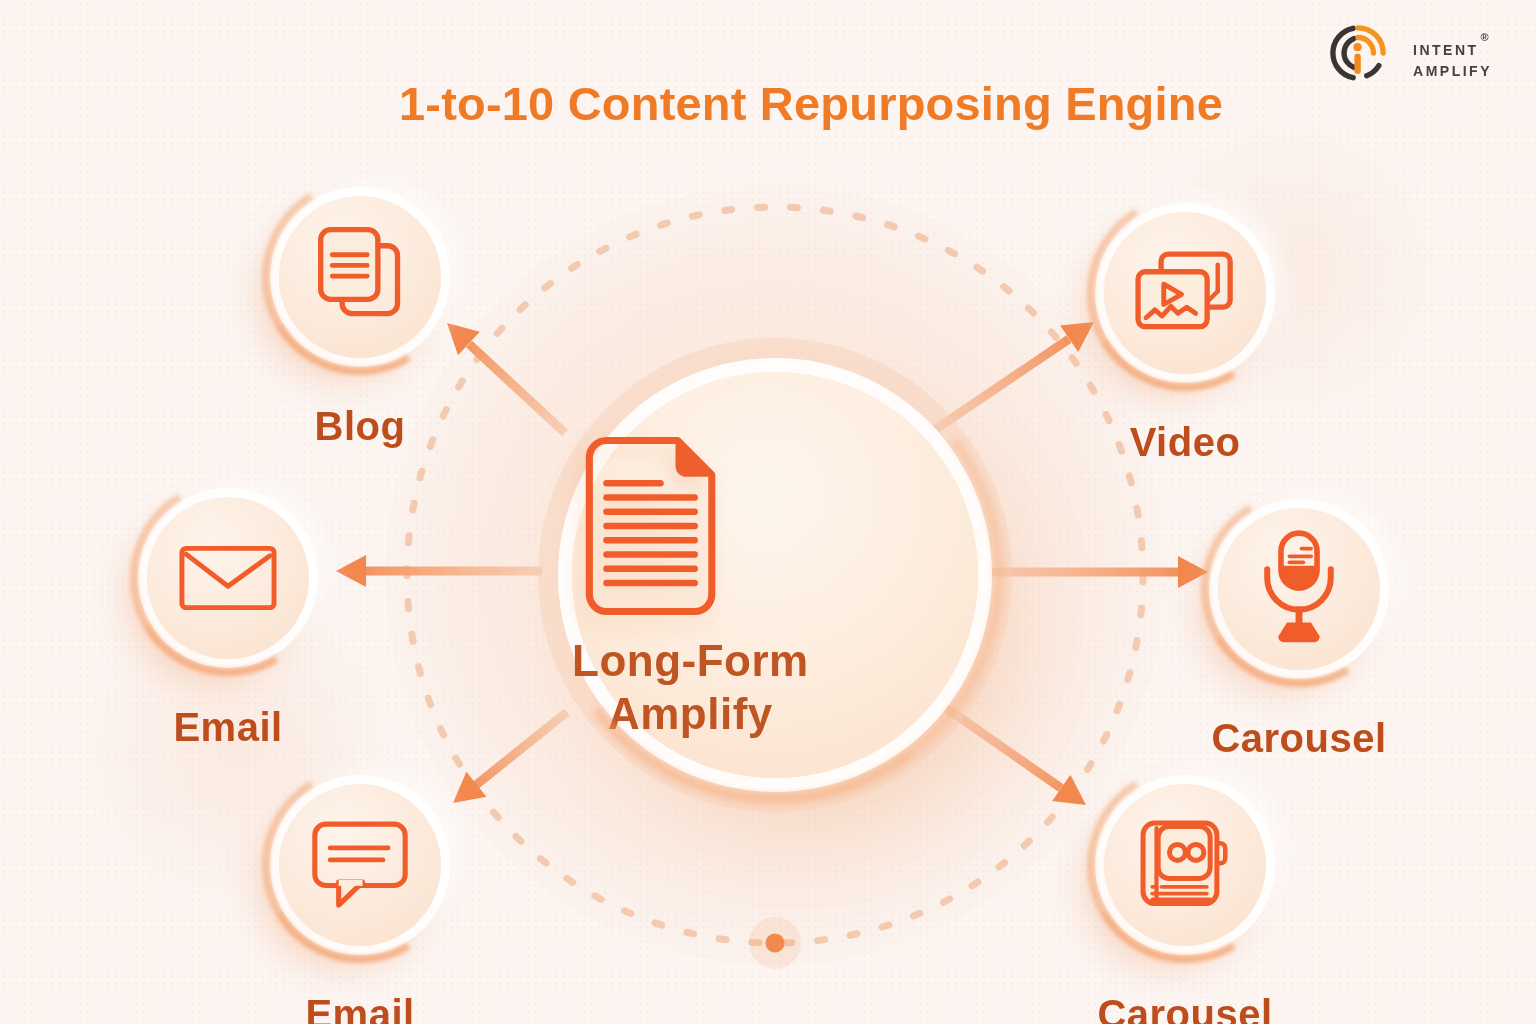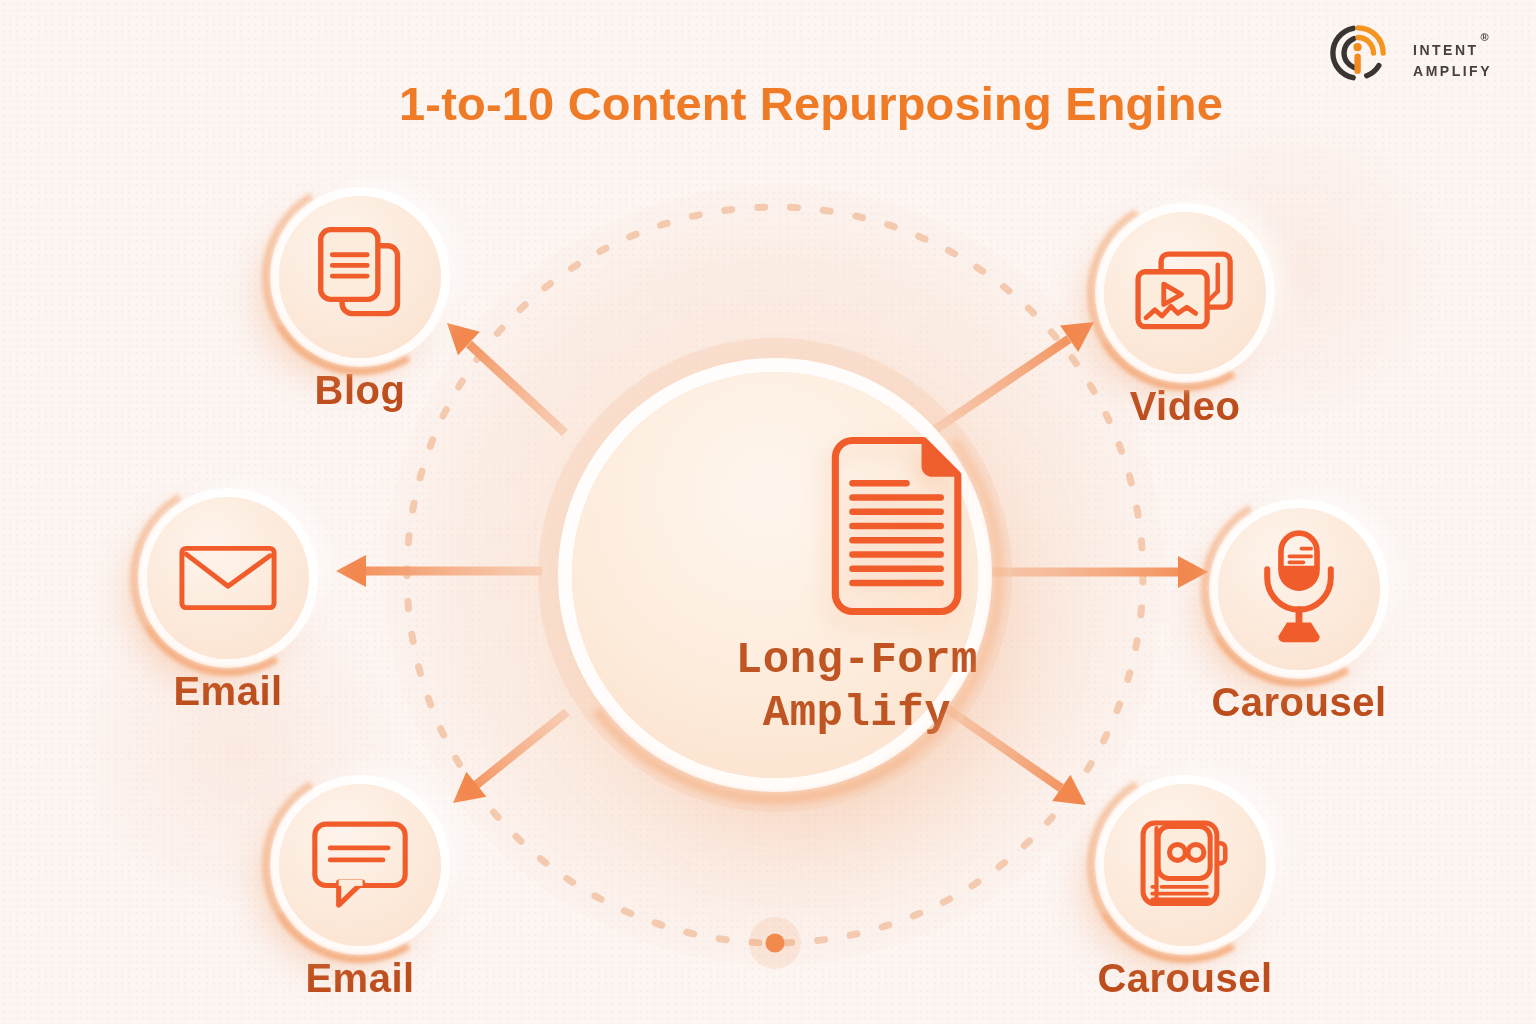--- a/index.html
+++ b/index.html
@@ -39,37 +39,37 @@
   .logo-text .reg{font-size:11px; vertical-align:14px; letter-spacing:0; margin-left:2px;}
 
   
   .center-node{position:absolute; left:572px; top:372px; width:406px; height:406px;}
   .center-circle{
     position:absolute; inset:0; border-radius:50%;
     background:radial-gradient(circle at 48% 30%, #fef6ee 0%, #fdecdc 55%, #fbdfc8 100%);
     box-shadow:0 0 0 14px rgba(255,255,255,0.92),
                0 0 0 34px rgba(248,206,178,0.40),
                30px 45px 85px rgba(240,150,90,0.25);
-    display:flex; flex-direction:column; align-items:flex-end;font-family:Liberation Mono, monospace;
+    display:flex; flex-direction:column; align-items:flex-start;
   }
   .center-circle::after{
     content:""; position:absolute; inset:-26px; border-radius:50%;
     border:10px solid transparent;
     border-bottom-color:rgba(244,164,112,0.45);
     border-right-color:rgba(244,164,112,0.30);
     transform:rotate(8deg); filter:blur(3px);
   }
   .center-label{
     margin-top:14px; text-align:center; font-size:44px; line-height:53px;
     font-weight:600; color:#c05524; letter-spacing:0.5px;
   }
   .doc-icon{margin-top:60px; filter:drop-shadow(-6px 10px 10px rgba(240,140,80,0.25));}
 
   
-  .node{position:absolute; width:220px; display:flex; flex-direction:column; align-items:center;}
+  .node{position:absolute; width:220px; display:flex; flex-direction:column; align-items:center;gap:36px;}
   .bubble{
     position:relative; width:162px; height:162px; border-radius:50%;
     background:radial-gradient(circle at 40% 30%, #fef4ec 0%, #fce8d8 62%, #fbdfca 100%);
     box-shadow:0 0 0 9px rgba(255,255,255,0.88),
                -18px 20px 36px rgba(242,158,104,0.38),
                14px -10px 28px rgba(255,255,255,0.85);
     display:flex; align-items:center; justify-content:center;
   }
   .bubble::after{
     content:""; position:absolute; inset:-17px; border-radius:50%;

